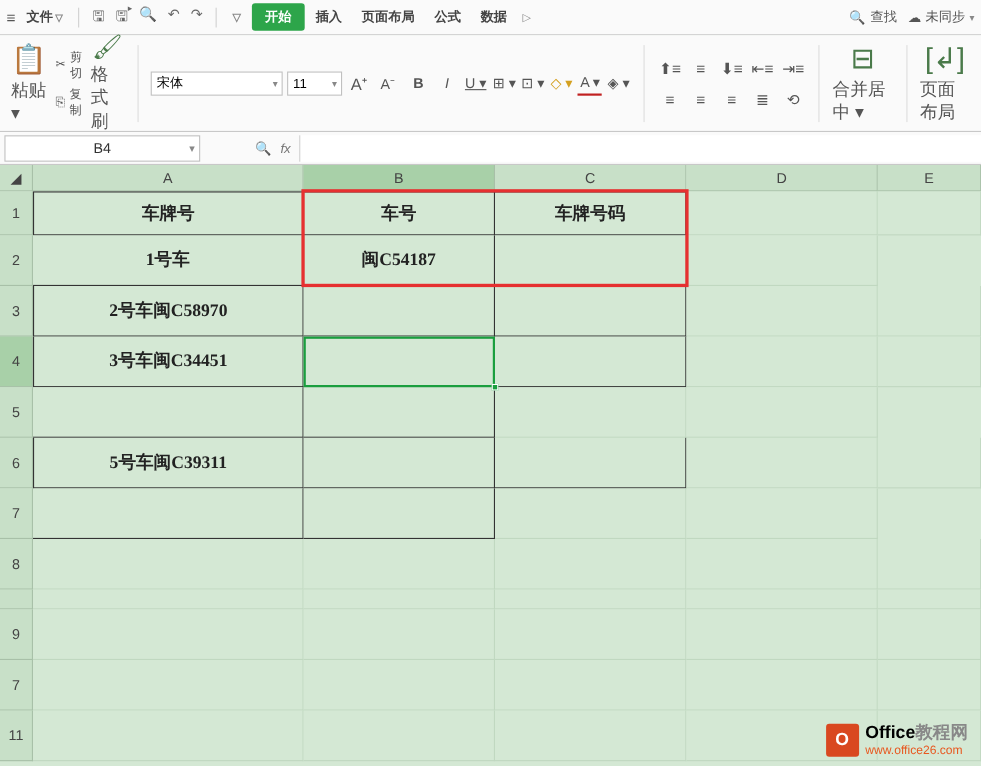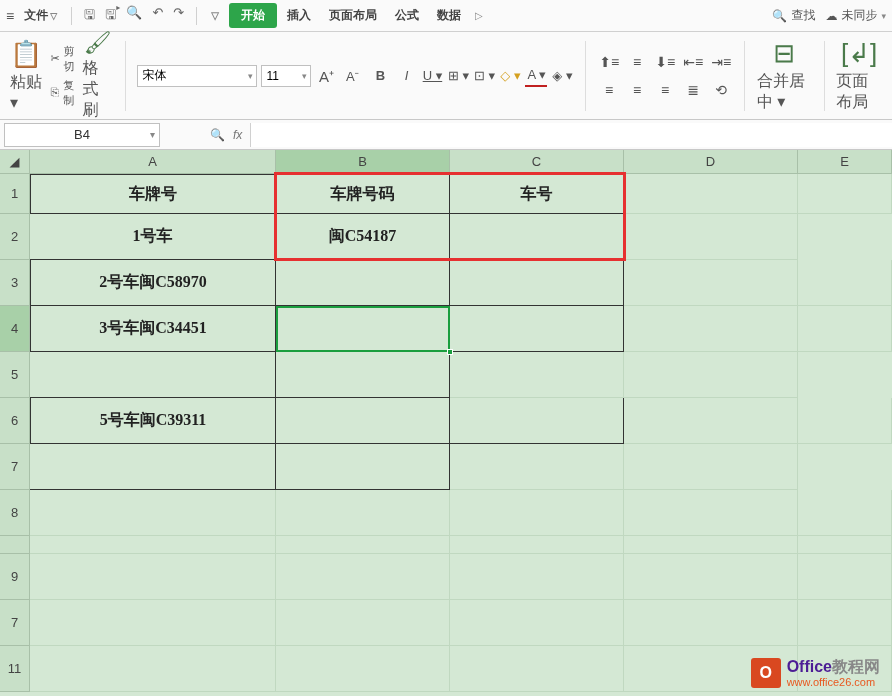--- a/index.html
+++ b/index.html
@@ -81,21 +81,21 @@
     
     
     .formula-bar {
       height: 30px;
       background: #fafafa;
       border-bottom: 1px solid #c8c8c8;
       display: flex;
       align-items: center;
     }
     .name-box {
-      width: 156px; height: 24px; border: 1px solid #c0c0c0; background: white;
+      width: 178px; height: 24px; border: 1px solid #c0c0c0; background: white;
       margin-left: 4px; display: flex; align-items: center; justify-content: center;
       font-size: 13px; color: #333; position: relative;
     }
     .name-box .dd { position: absolute; right: 4px; color: #888; font-size: 10px; }
     .fx-area { display: flex; align-items: center; gap: 8px; margin-left: 50px; color: #777; }
     .fx-input { flex: 1; height: 24px; border: none; border-left: 1px solid #d0d0d0; margin-left: 8px; padding: 0 8px; background: white; width: 560px; }
     
     
     .sheet-area {
       background: #d4e8d4;
@@ -166,21 +166,21 @@
       align-items: center;
       gap: 6px;
     }
     .wm .logo {
       width: 30px; height: 30px; background: #d94820; border-radius: 3px;
       display: flex; align-items: center; justify-content: center; color: white; font-weight: bold;
       font-size: 16px;
     }
     .wm .txt { display: flex; flex-direction: column; line-height: 1.1; }
     .wm .t1 { font-size: 16px; font-weight: bold; }
-    .wm .t1 .orange { color: #4c1d95; }
+    .wm .t1 .orange { color: #000000; }
     .wm .t1 .gray { color: #888; }
     .wm .t2 { font-size: 11px; color: #e85820; }
   </style>
 </head>
 <body>
 
 <div class="menu-bar">
   <span class="hamburger">≡</span>
   <span class="menu-item">
     <span>文件</span> 
@@ -309,22 +309,22 @@
     <div class="col-header">A</div>
     <div class="col-header active">B</div>
     <div class="col-header">C</div>
     <div class="col-header">D</div>
     <div class="col-header">E</div>
   </div>
 
   <div class="grid" style="grid-auto-rows:40px">
     <div class="row-header">1</div>
     <div class="cell bordered bordered-top bordered-left">车牌号</div>
+    <div class="cell bordered bordered-top">车号</div>
     <div class="cell bordered bordered-top">车牌号码</div>
-    <div class="cell bordered bordered-top">车号</div>
     <div class="cell"></div>
     <div class="cell"></div>
   </div>
 
   <div class="grid" style="grid-auto-rows:46px">
     <div class="row-header">2</div>
     <div class="cell bordered">1号车</div>
     <div class="cell bordered">闽C54187</div>
     <div class="cell"></div>
     <div class="cell"></div>

